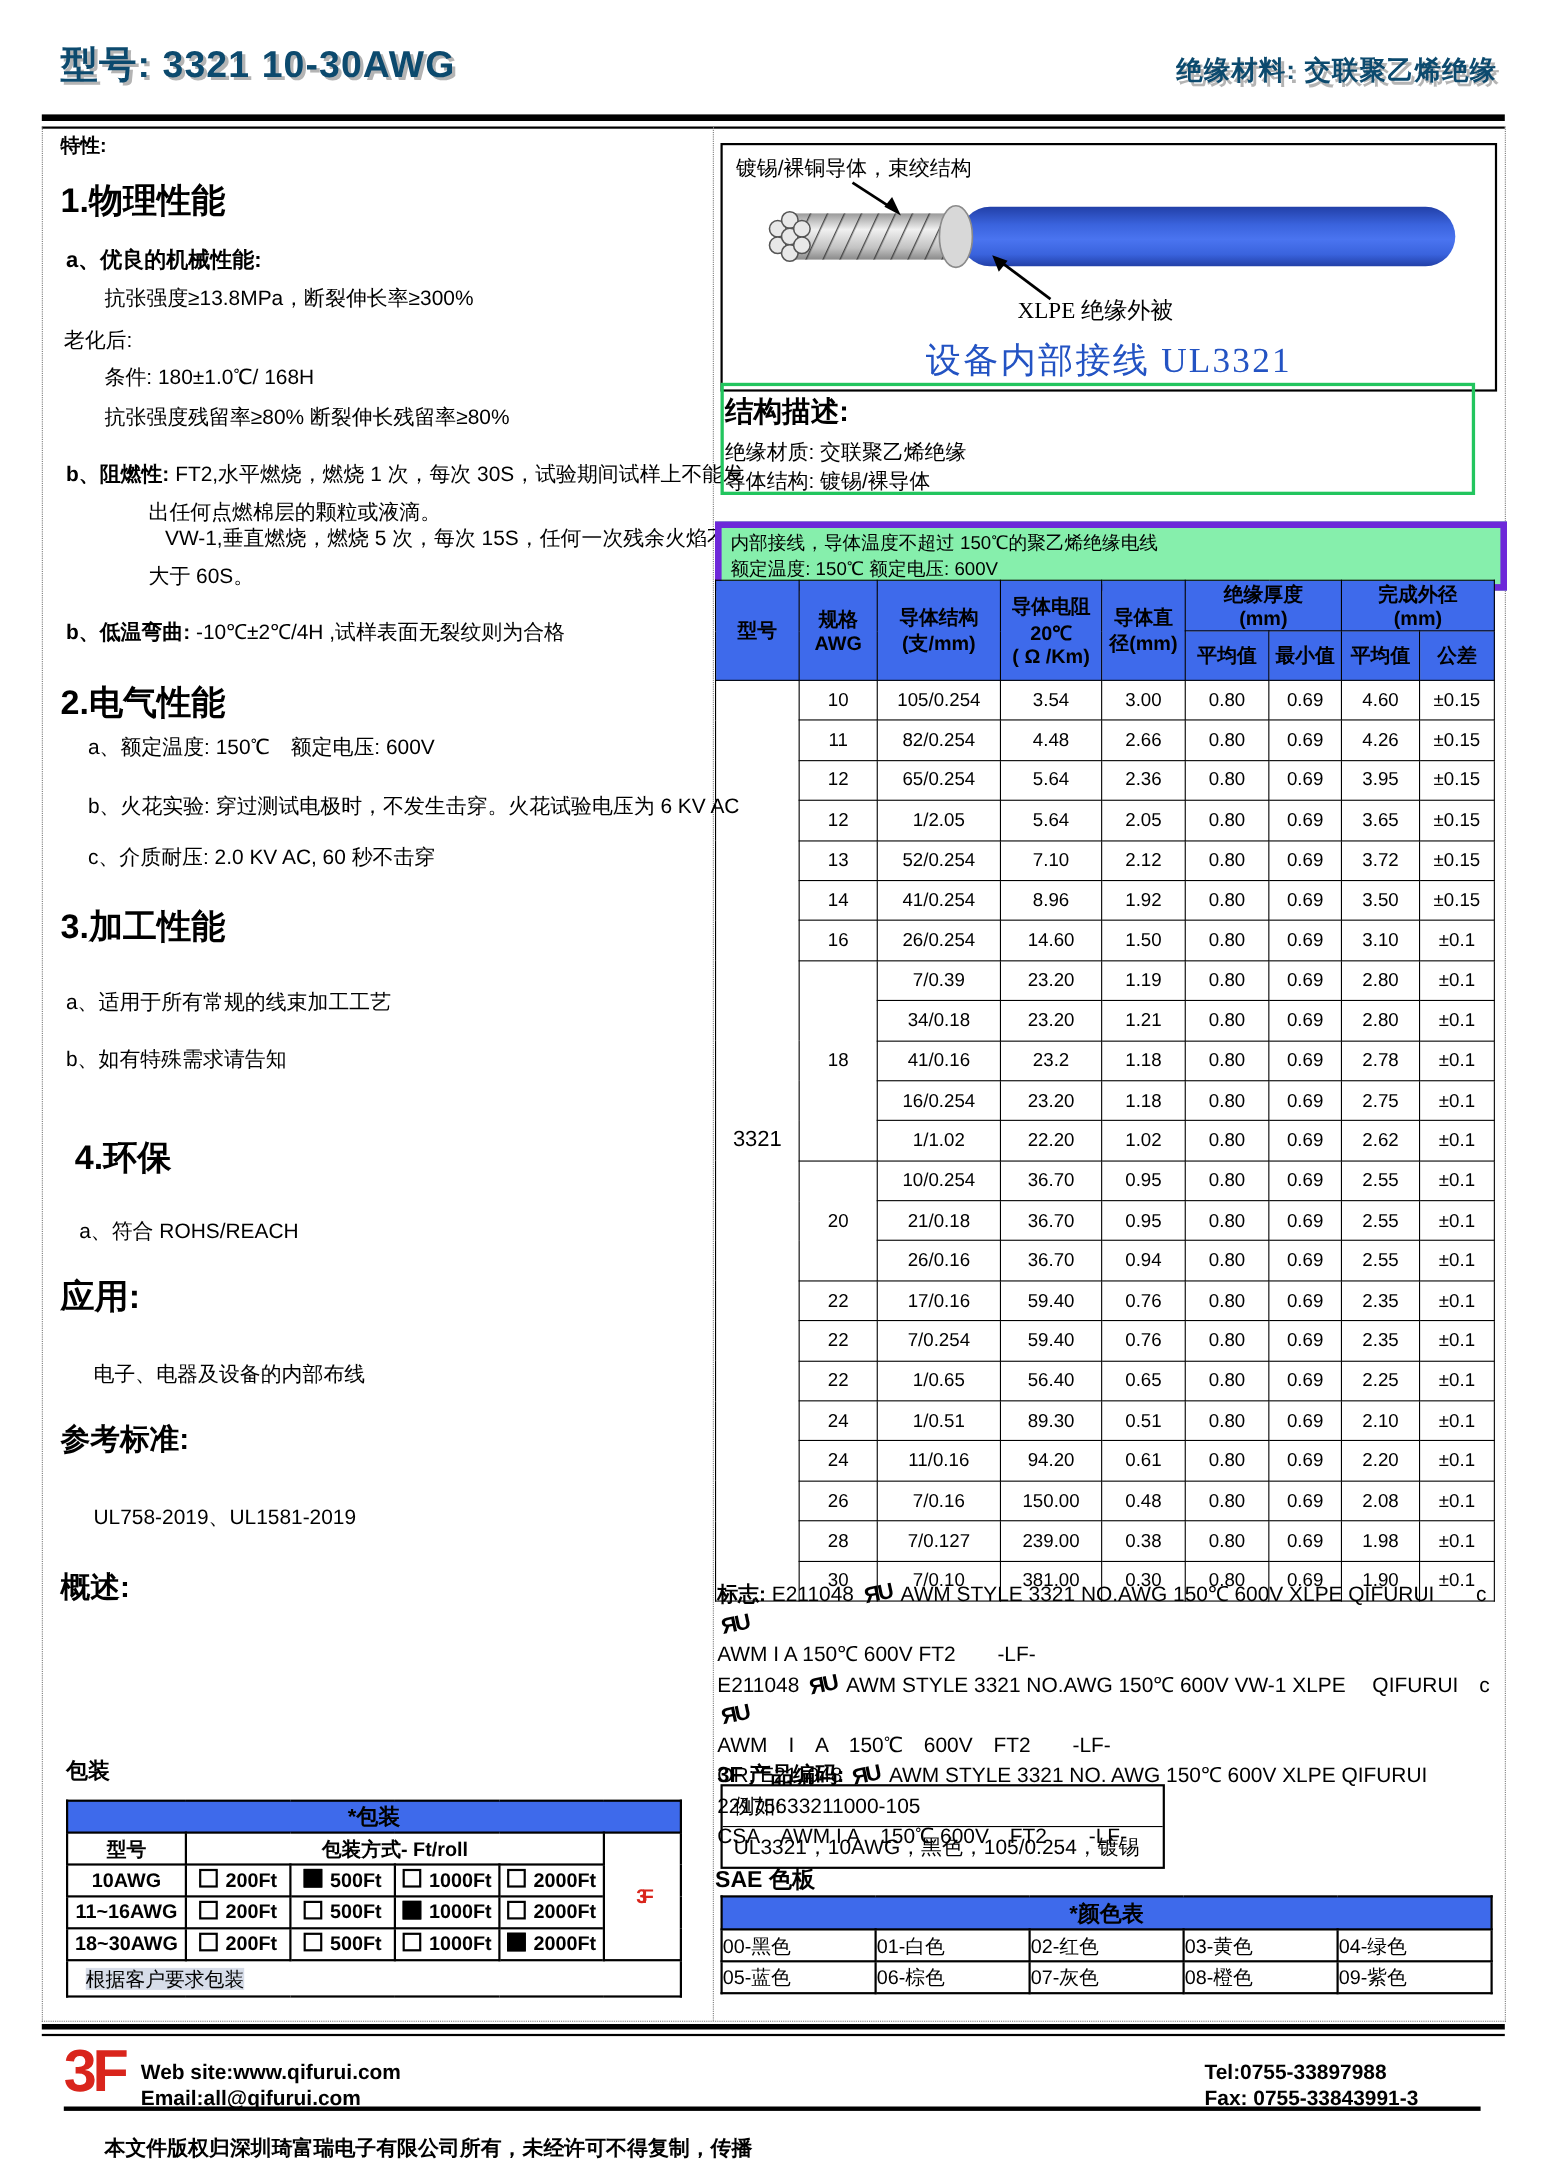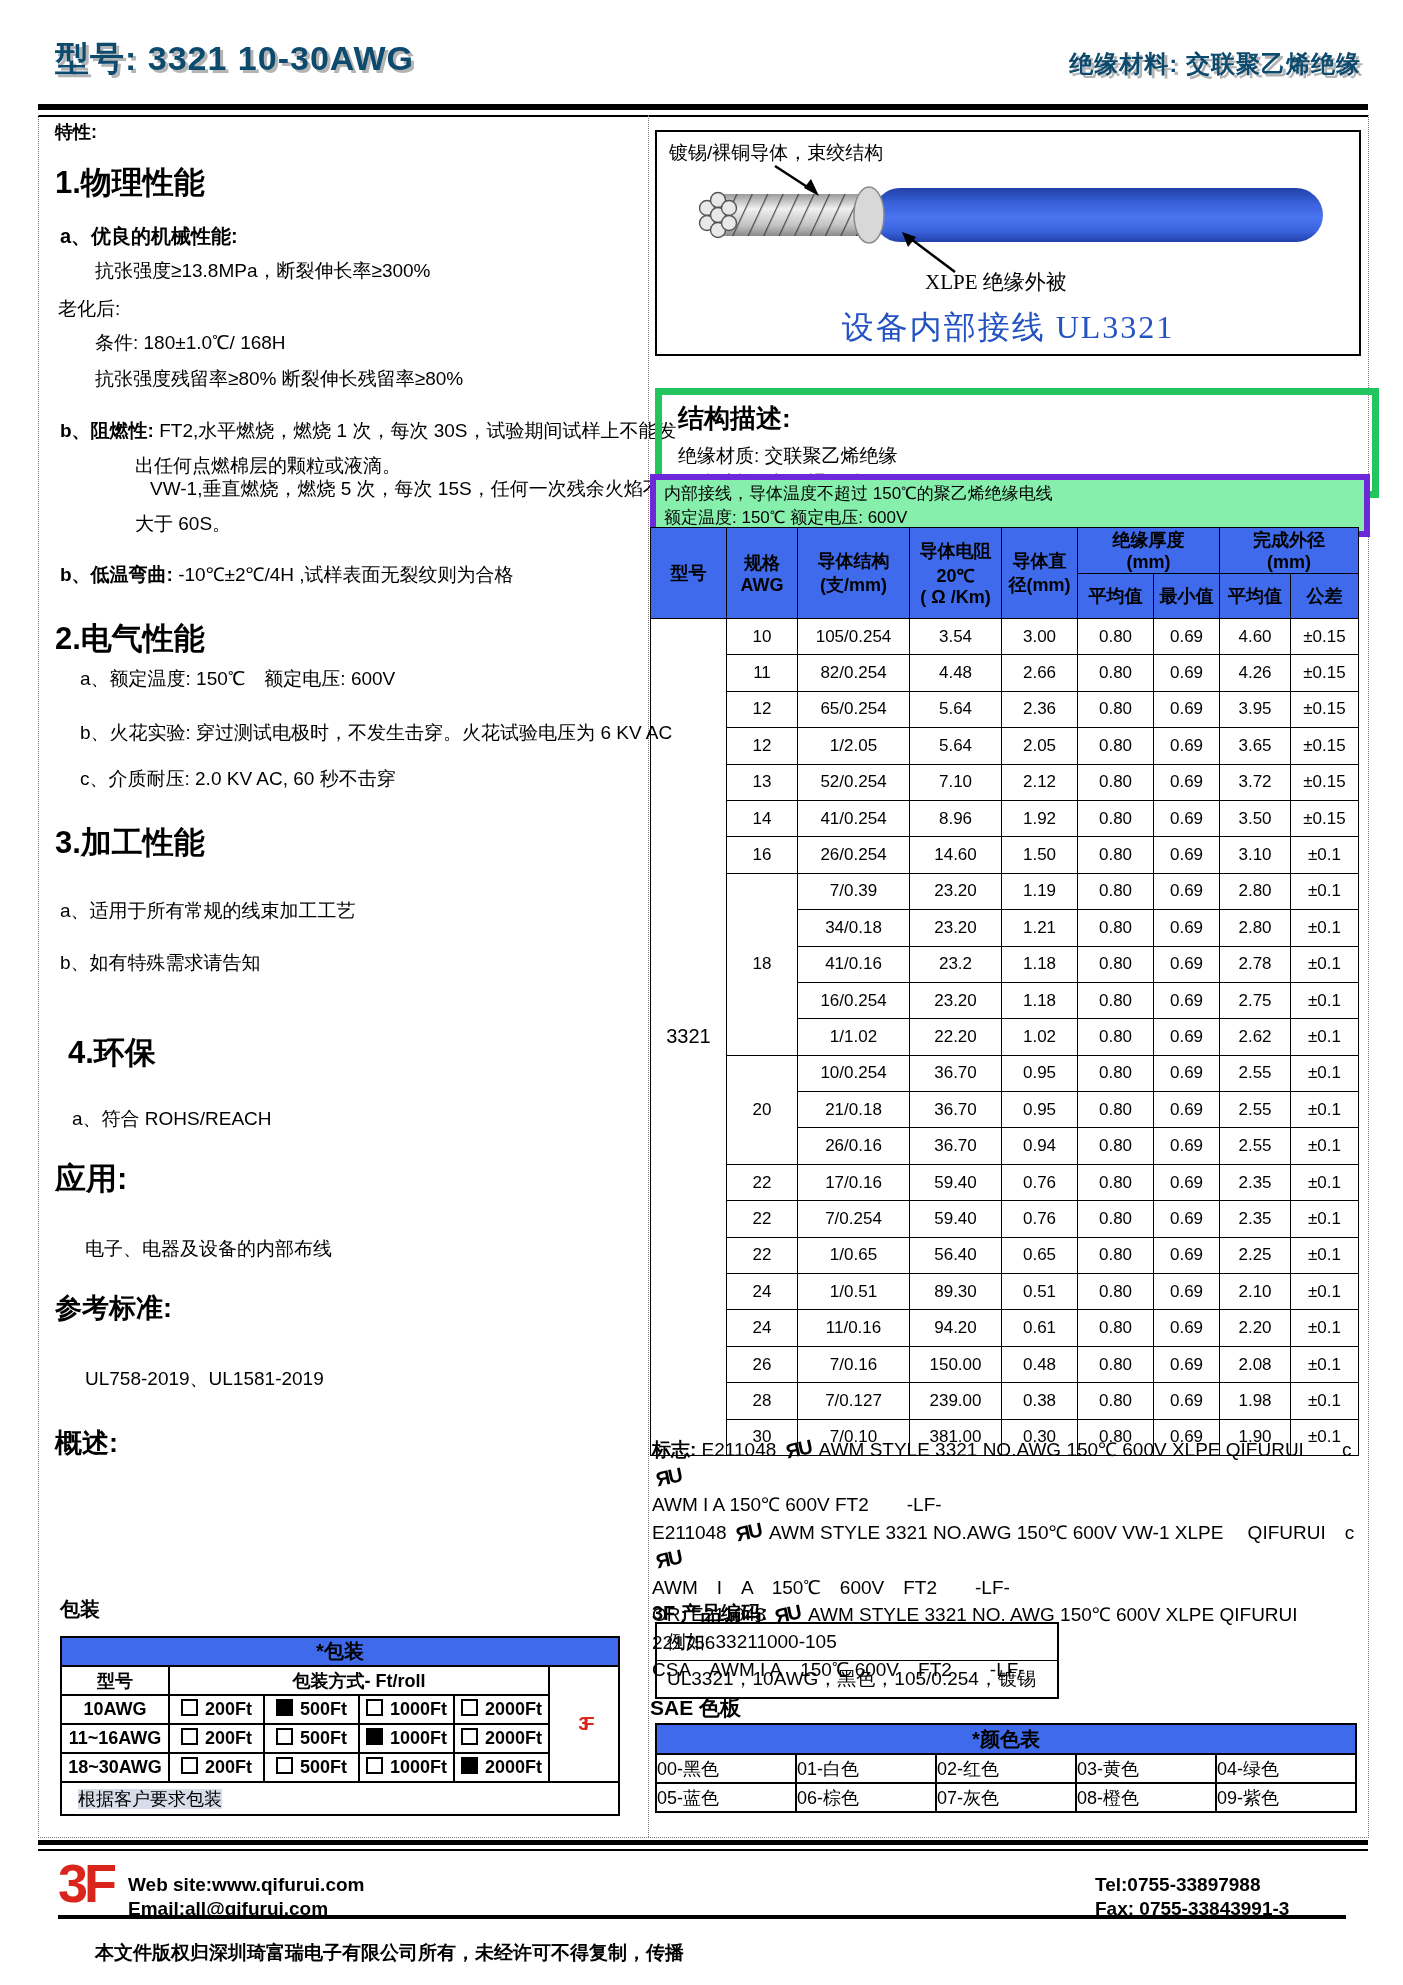--- a/index.html
+++ b/index.html
@@ -27,21 +27,21 @@
   .cb{display:inline-block;width:13px;height:13px;border:2px solid #000;vertical-align:-1px;margin-right:7px;}
   .cb.on{background:#000;}
   .pack-note{text-align:left !important;font-weight:normal !important;font-size:19px;padding:2px 16px !important;margin-top:48px;}
   .hl{background:#d7dde9;}
   
   #diagram-box{left:655px;top:130px;width:702px;height:222px;border:2px solid #000;}
   .d-label{position:absolute;font-size:19px;}
   #d-caption{position:absolute;left:0;top:174px;width:100%;text-align:center;color:#2353c3;
              font-size:32px;letter-spacing:2px;font-family:"Liberation Serif",serif;}
   
-  #structure-box{left:655px;top:388px;width:678px;height:84px;border:7px solid #22c55e;padding:6px 16px;}
+  #structure-box{left:655px;top:348px;width:678px;height:84px;border:3px solid #22c55e;padding:6px 1px;}
   #structure-box .hd{font-size:26px;font-weight:bold;margin-bottom:6px;}
   #structure-box .ln{font-size:19px;line-height:27px;}
   
   #rating-band{left:650px;top:474px;width:692px;height:47px;background:#86efac;border:6px solid #6d28d9;
                padding:2px 8px;font-size:17px;line-height:24px;}
   
   #spec-table{position:absolute;left:650px;top:527px;width:708px;border-collapse:collapse;table-layout:fixed;}
   #spec-table th,#spec-table td{border:1px solid #000;text-align:center;font-size:17px;padding:0;}
   #spec-table th{background:#3e6aeb;font-weight:600;white-space:pre-line;font-size:18px;}
   #spec-table td{height:35.4px;}

